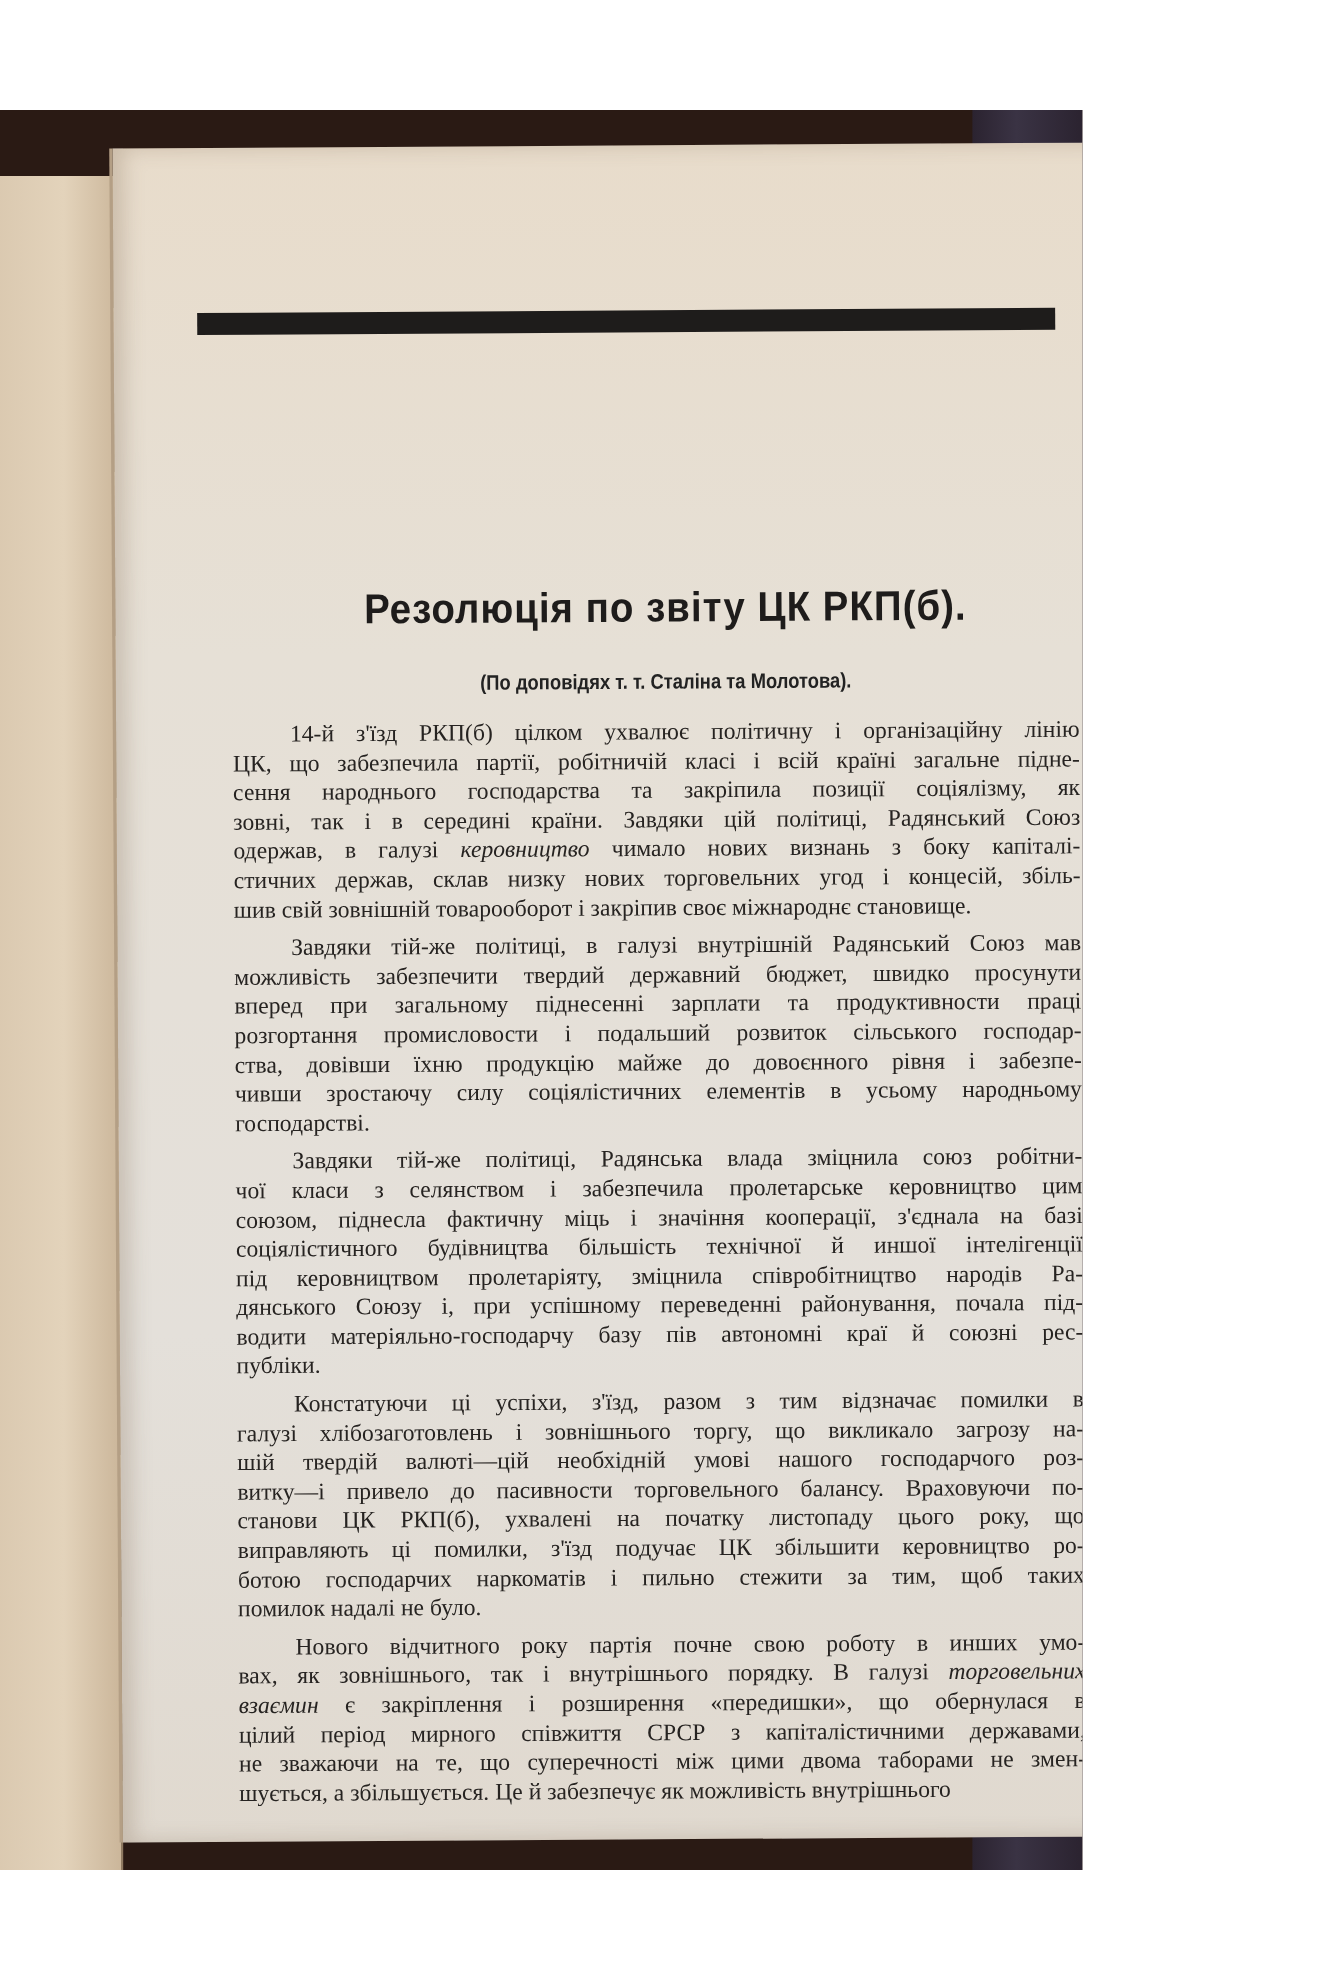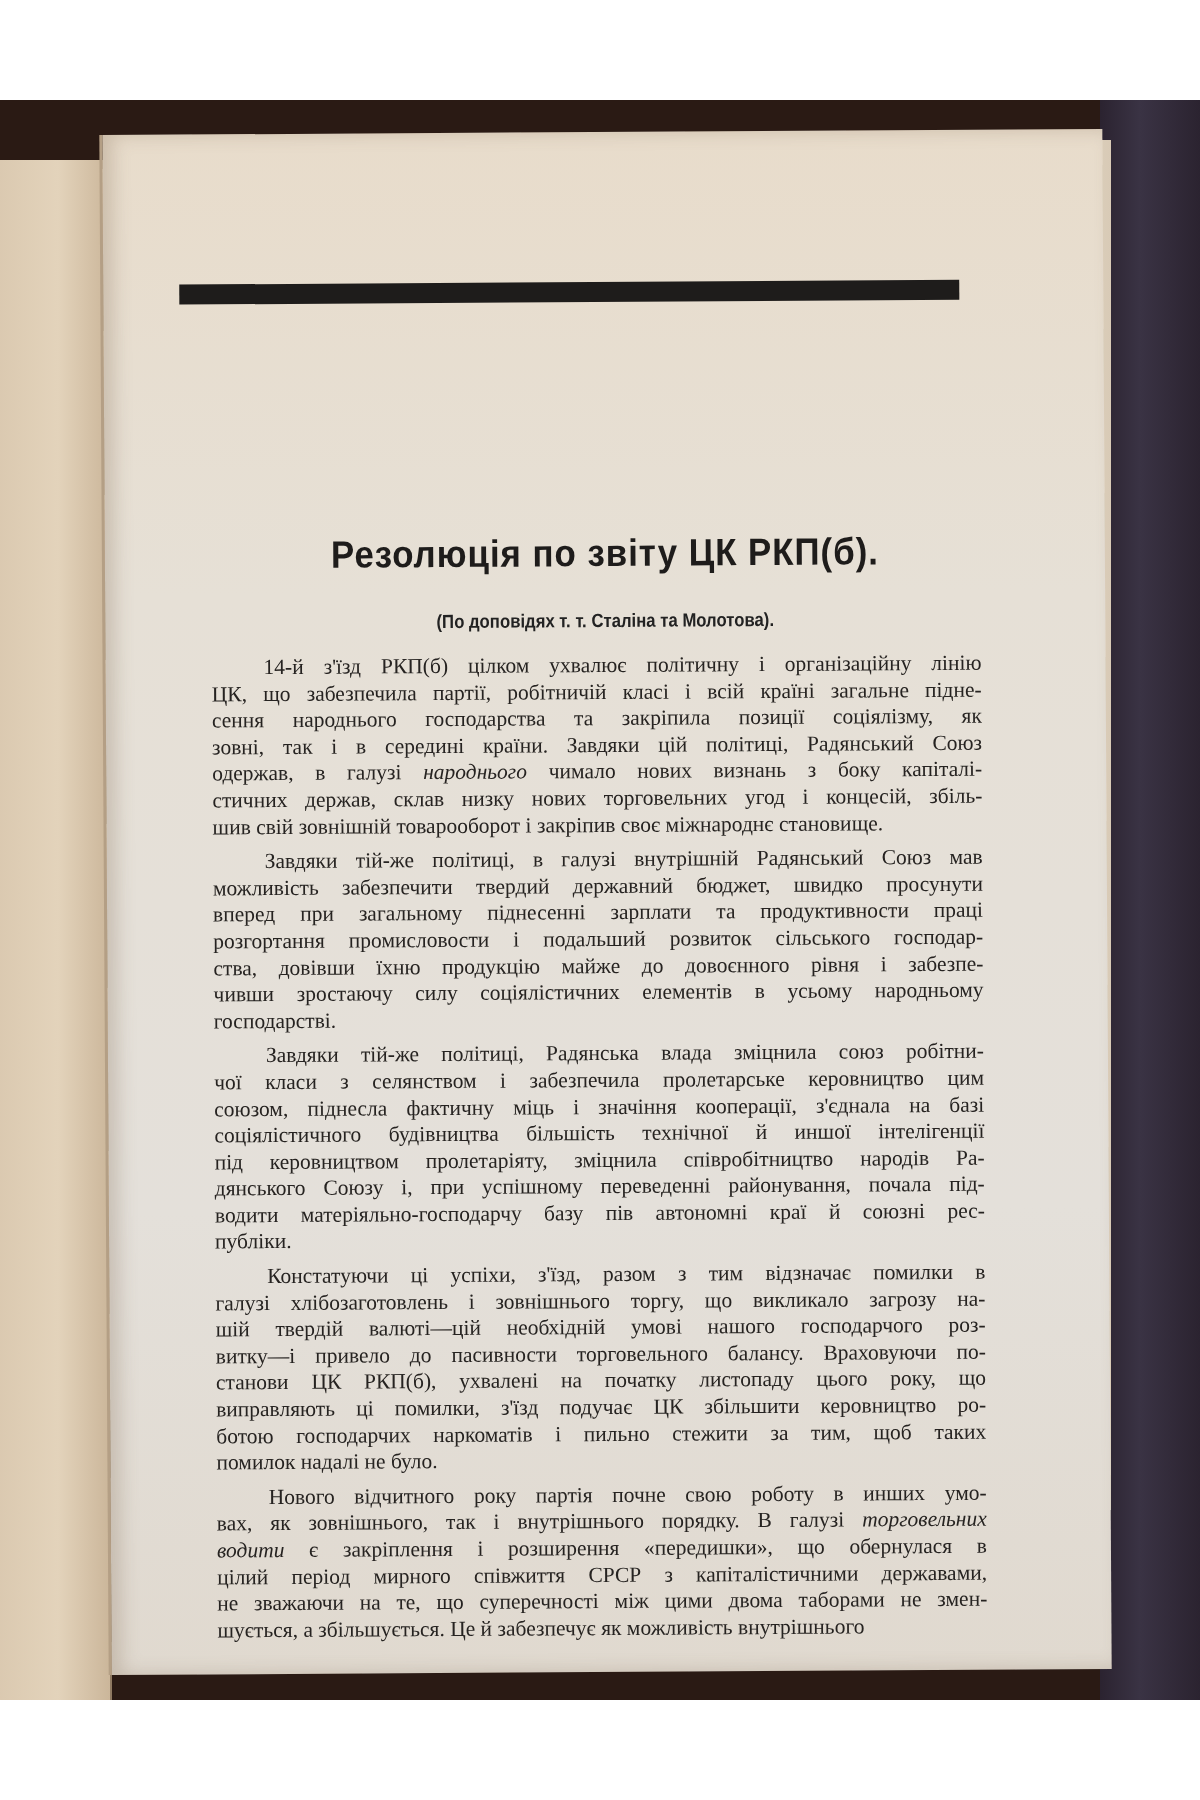--- a/index.html
+++ b/index.html
@@ -1,17 +1,17 @@
 <!DOCTYPE html>
 <html><head>
 <meta charset="utf-8">
 <style>
   html,body{margin:0;padding:0;}
   body{width:1200px;height:1800px;background:#ffffff;position:relative;overflow:hidden;font-family:"Liberation Serif","DejaVu Serif",serif;}
-  .photo{position:absolute;left:0;top:100px;width:1200px;height:1600px;background:#2a1a14;overflow:hidden;}
+  .photo{position:absolute;left:0;top:100px;width:984px;height:1600px;background:#2a1a14;overflow:hidden;}
   .desk-right{position:absolute;right:0;top:0;width:100px;height:1600px;background:linear-gradient(90deg,#2b2330,#3a3344 40%,#2b2330);}
   .left-page{position:absolute;left:-20px;top:60px;width:130px;height:1560px;background:linear-gradient(90deg,#d8c6ad,#e3d3bb 60%,#cbb69a);border-right:2px solid #8f7a62;border-radius:0 0 0 0;}
   .stack{position:absolute;left:1060px;top:40px;width:50px;height:1370px;background:linear-gradient(90deg,#e2d6c4,#d8cab6);border-left:1px solid #bba88f;}
   .page{position:absolute;left:104px;top:32px;width:1000px;height:1540px;background:linear-gradient(180deg,#e8dccb 0%,#e6e0d6 30%,#e4e0da 70%,#e0d9cf 100%);border-left:3px solid #b49f85;box-shadow:inset 10px 0 18px rgba(120,95,70,.25);transform:rotate(-0.35deg);}
   .rule-bar{position:absolute;left:76px;top:150px;width:780px;height:20px;background:#1e1c1b;}
   .title{position:absolute;left:0;width:1000px;top:400px;text-align:center;font-family:"Liberation Sans","DejaVu Sans",sans-serif;font-weight:bold;font-size:38px;color:#1e1c1b;letter-spacing:1px;transform:scaleX(0.92);}
   .subtitle{position:absolute;left:0;width:1000px;top:478px;text-align:center;font-family:"Liberation Sans","DejaVu Sans",sans-serif;font-weight:bold;font-size:19px;color:#222;transform:scaleX(0.88);}
   .body{position:absolute;left:106px;top:520px;width:770px;color:#262321;font-size:21.5px;line-height:26.6px;text-align:justify;}
   .body p{margin:0 0 8px 0;text-indent:52px;text-align:justify;text-align-last:left;}
   .body p .ln{display:block;text-align:justify;text-align-last:justify;white-space:nowrap;}
@@ -29,21 +29,21 @@
   <div class="page">
     <div class="rule-bar"></div>
     <div class="title">Резолюція по звіту ЦК РКП(б).</div>
     <div class="subtitle">(По доповідях т. т. Сталіна та Молотова).</div>
     <div class="body" id="body">
         <p style="text-indent: 0px;">
           <span class="ln first">14-й з'їзд РКП(б) цілком ухвалює політичну і організаційну лінію</span>
           <span class="ln">ЦК, що забезпечила партії, робітничій класі і всій країні загальне підне-</span>
           <span class="ln">сення народнього господарства та закріпила позиції соціялізму, як</span>
           <span class="ln">зовні, так і в середині країни. Завдяки цій політиці, Радянський Союз</span>
-          <span class="ln">одержав, в галузі <span class="it">народнього</span> чимало нових визнань з боку капіталі-</span>
+          <span class="ln">одержав, в галузі <span class="it">керовництво</span> чимало нових визнань з боку капіталі-</span>
           <span class="ln">стичних держав, склав низку нових торговельних угод і концесій, збіль-</span>
           <span class="ln last">шив свій зовнішній товарооборот і закріпив своє міжнароднє становище.</span>
         </p>
         <p style="text-indent: 0px;">
           <span class="ln first">Завдяки тій-же політиці, в галузі внутрішній Радянський Союз мав</span>
           <span class="ln">можливість забезпечити твердий державний бюджет, швидко просунути</span>
           <span class="ln">вперед при загальному піднесенні зарплати та продуктивности праці</span>
           <span class="ln">розгортання промисловости і подальший розвиток сільського господар-</span>
           <span class="ln">ства, довівши їхню продукцію майже до довоєнного рівня і забезпе-</span>
           <span class="ln">чивши зростаючу силу соціялістичних елементів в усьому народньому</span>
@@ -65,20 +65,20 @@
           <span class="ln">шій твердій валюті—цій необхідній умові нашого господарчого роз-</span>
           <span class="ln">витку—і привело до пасивности торговельного балансу. Враховуючи по-</span>
           <span class="ln">станови ЦК РКП(б), ухвалені на початку листопаду цього року, що</span>
           <span class="ln">виправляють ці помилки, з'їзд подучає ЦК збільшити керовництво ро-</span>
           <span class="ln">ботою господарчих наркоматів і пильно стежити за тим, щоб таких</span>
           <span class="ln last">помилок надалі не було.</span>
         </p>
         <p style="text-indent: 0px;">
           <span class="ln first">Нового відчитного року партія почне свою роботу в инших умо-</span>
           <span class="ln">вах, як зовнішнього, так і внутрішнього порядку. В галузі <span class="it">торговельних</span></span>
-          <span class="ln"><span class="it">водити</span> є закріплення і розширення «передишки», що обернулася в</span>
+          <span class="ln"><span class="it">взаємин</span> є закріплення і розширення «передишки», що обернулася в</span>
           <span class="ln">цілий період мирного співжиття СРСР з капіталістичними державами,</span>
           <span class="ln">не зважаючи на те, що суперечності між цими двома таборами не змен-</span>
           <span class="ln last">шується, а збільшується. Це й забезпечує як можливість внутрішнього</span>
         </p>
       </div>
   </div>
 </div>
 
 </body></html>

